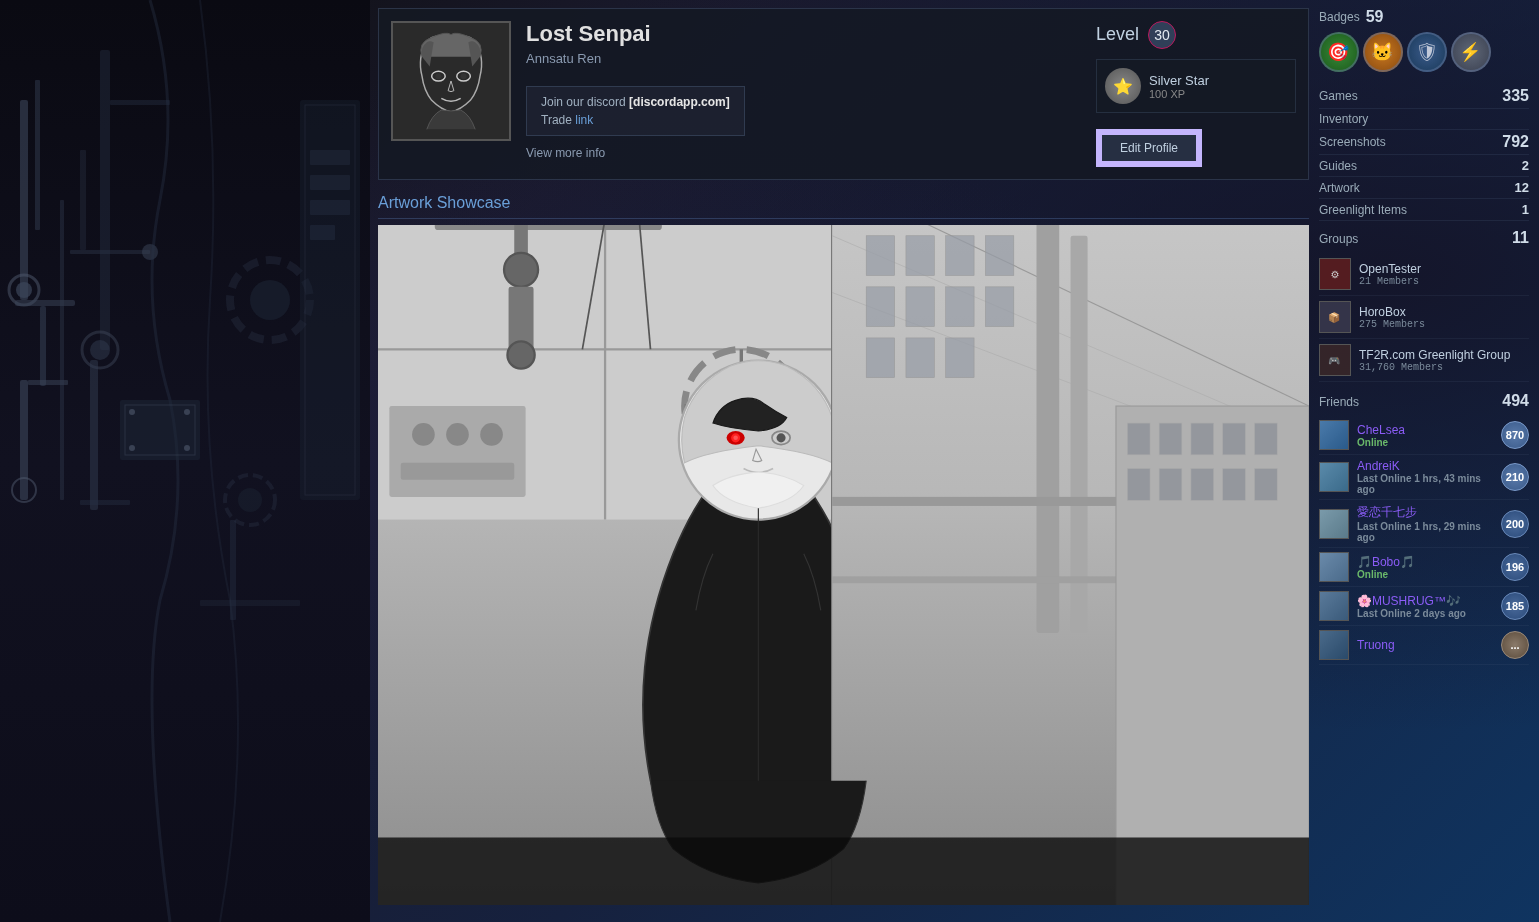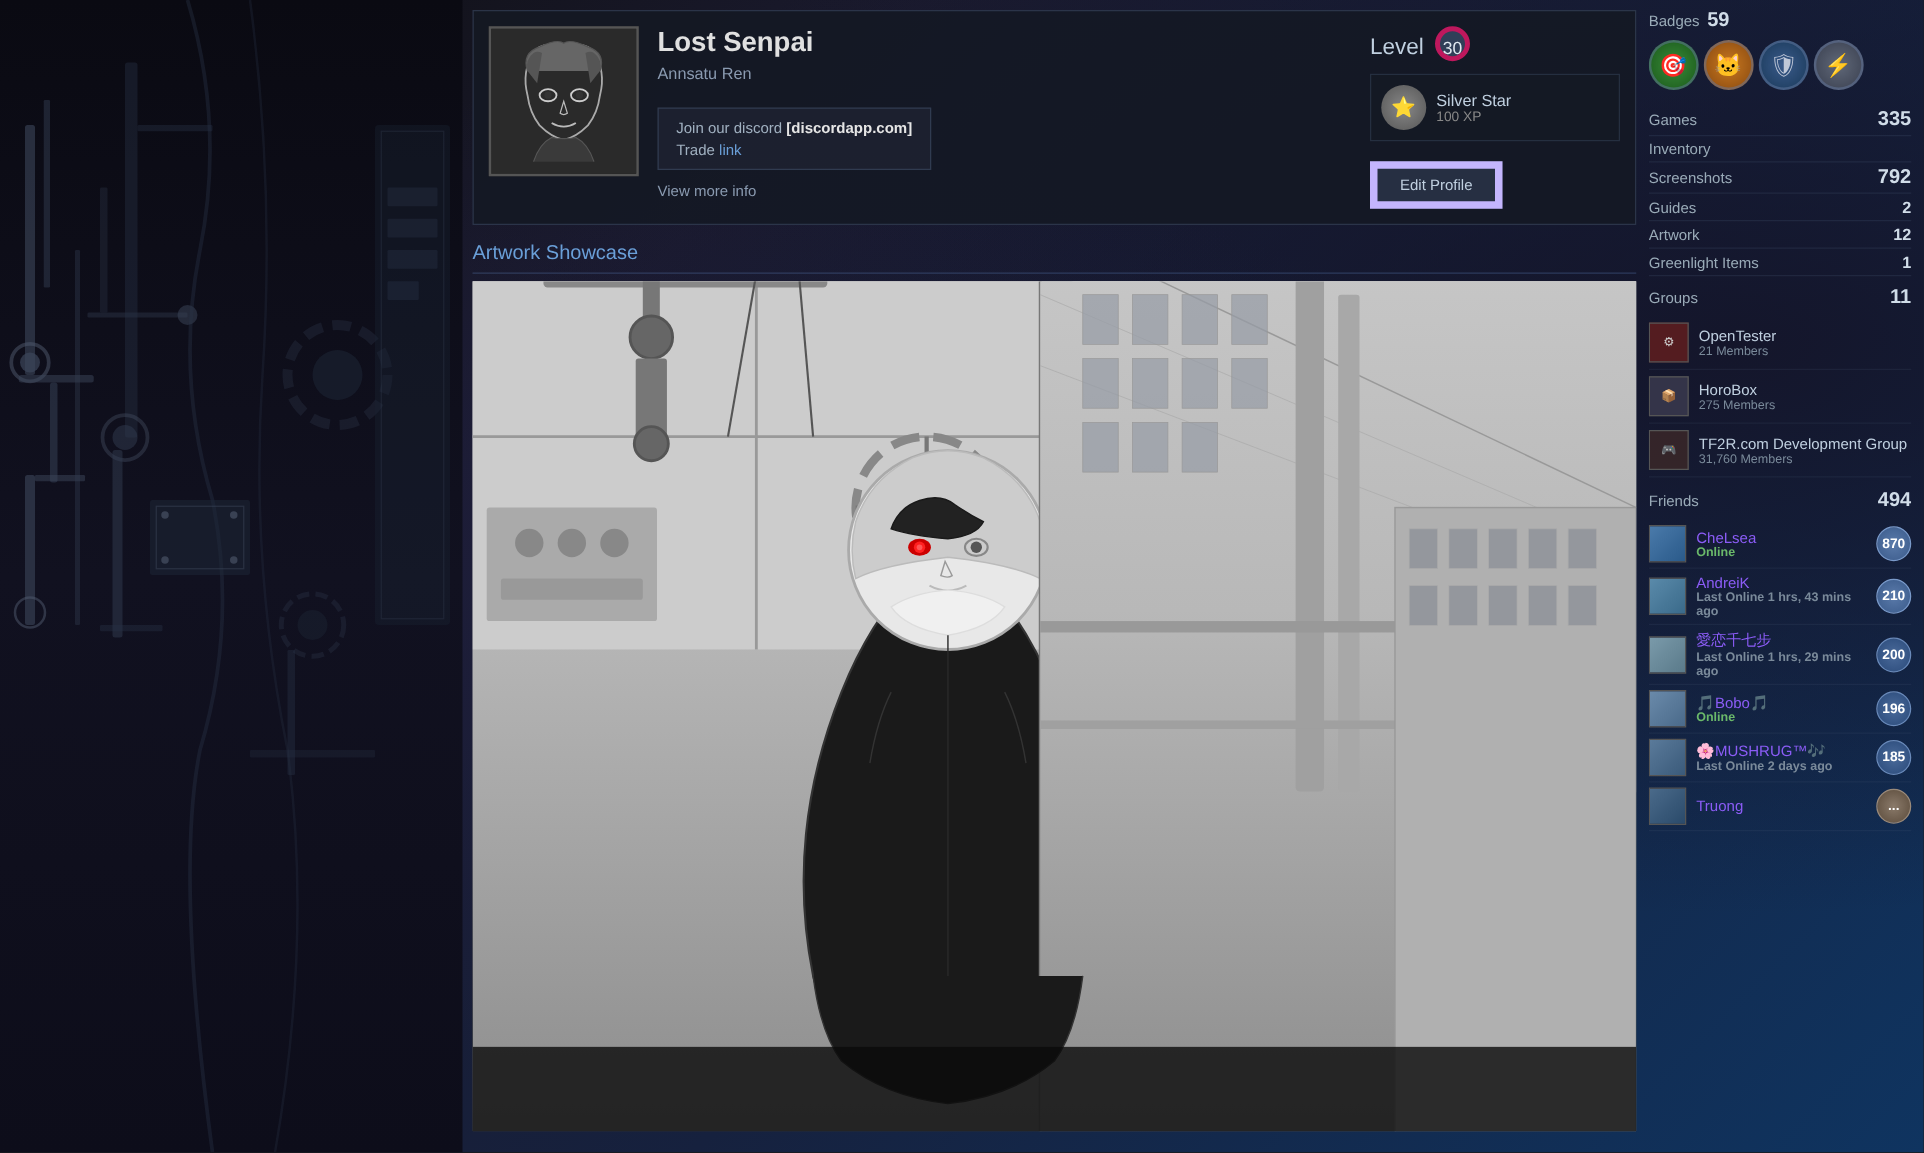--- a/index.html
+++ b/index.html
@@ -129,21 +129,21 @@
       flex-shrink: 0;
     }
     .level-header {
       font-size: 18px;
       color: #c0d0e0;
       margin-bottom: 8px;
     }
     .level-num {
       display: inline-block;
       background: rgba(60,80,110,0.7);
-      border: 4px solid #be185d;
+      border: 1px solid #be185d;
       border-radius: 50%;
       width: 28px;
       height: 28px;
       text-align: center;
       line-height: 26px;
       font-size: 14px;
       color: #e0e8f0;
       margin-left: 4px;
     }
     .badge-row {
@@ -295,20 +295,21 @@
       color: #ccc;
       flex-shrink: 0;
     }
     .group-name {
       font-size: 12px;
       color: #c0d0e0;
     }
     .group-members {
       font-size: 10px;
       color: #7a8a9a;
+      font-family: Liberation Mono, monospace;
     }
     .friends-section { margin-bottom: 8px; }
     .friend-item {
       display: flex;
       align-items: center;
       gap: 8px;
       padding: 4px 0;
       border-bottom: 1px solid rgba(80,100,130,0.15);
       cursor: pointer;
     }
@@ -671,21 +672,21 @@
       <div class="group-item">
         <div class="group-avatar" style="background: rgba(60,60,80,0.8);">📦</div>
         <div>
           <div class="group-name">HoroBox</div>
           <div class="group-members">275 Members</div>
         </div>
       </div>
       <div class="group-item">
         <div class="group-avatar" style="background: rgba(60,40,40,0.8);">🎮</div>
         <div>
-          <div class="group-name">TF2R.com Development Group</div>
+          <div class="group-name">TF2R.com Greenlight Group</div>
           <div class="group-members">31,760 Members</div>
         </div>
       </div>
     </div>
 
     <div class="friends-section">
       <div class="section-header">
         <span class="stat-label">Friends</span>
         <span class="section-count">494</span>
       </div>

